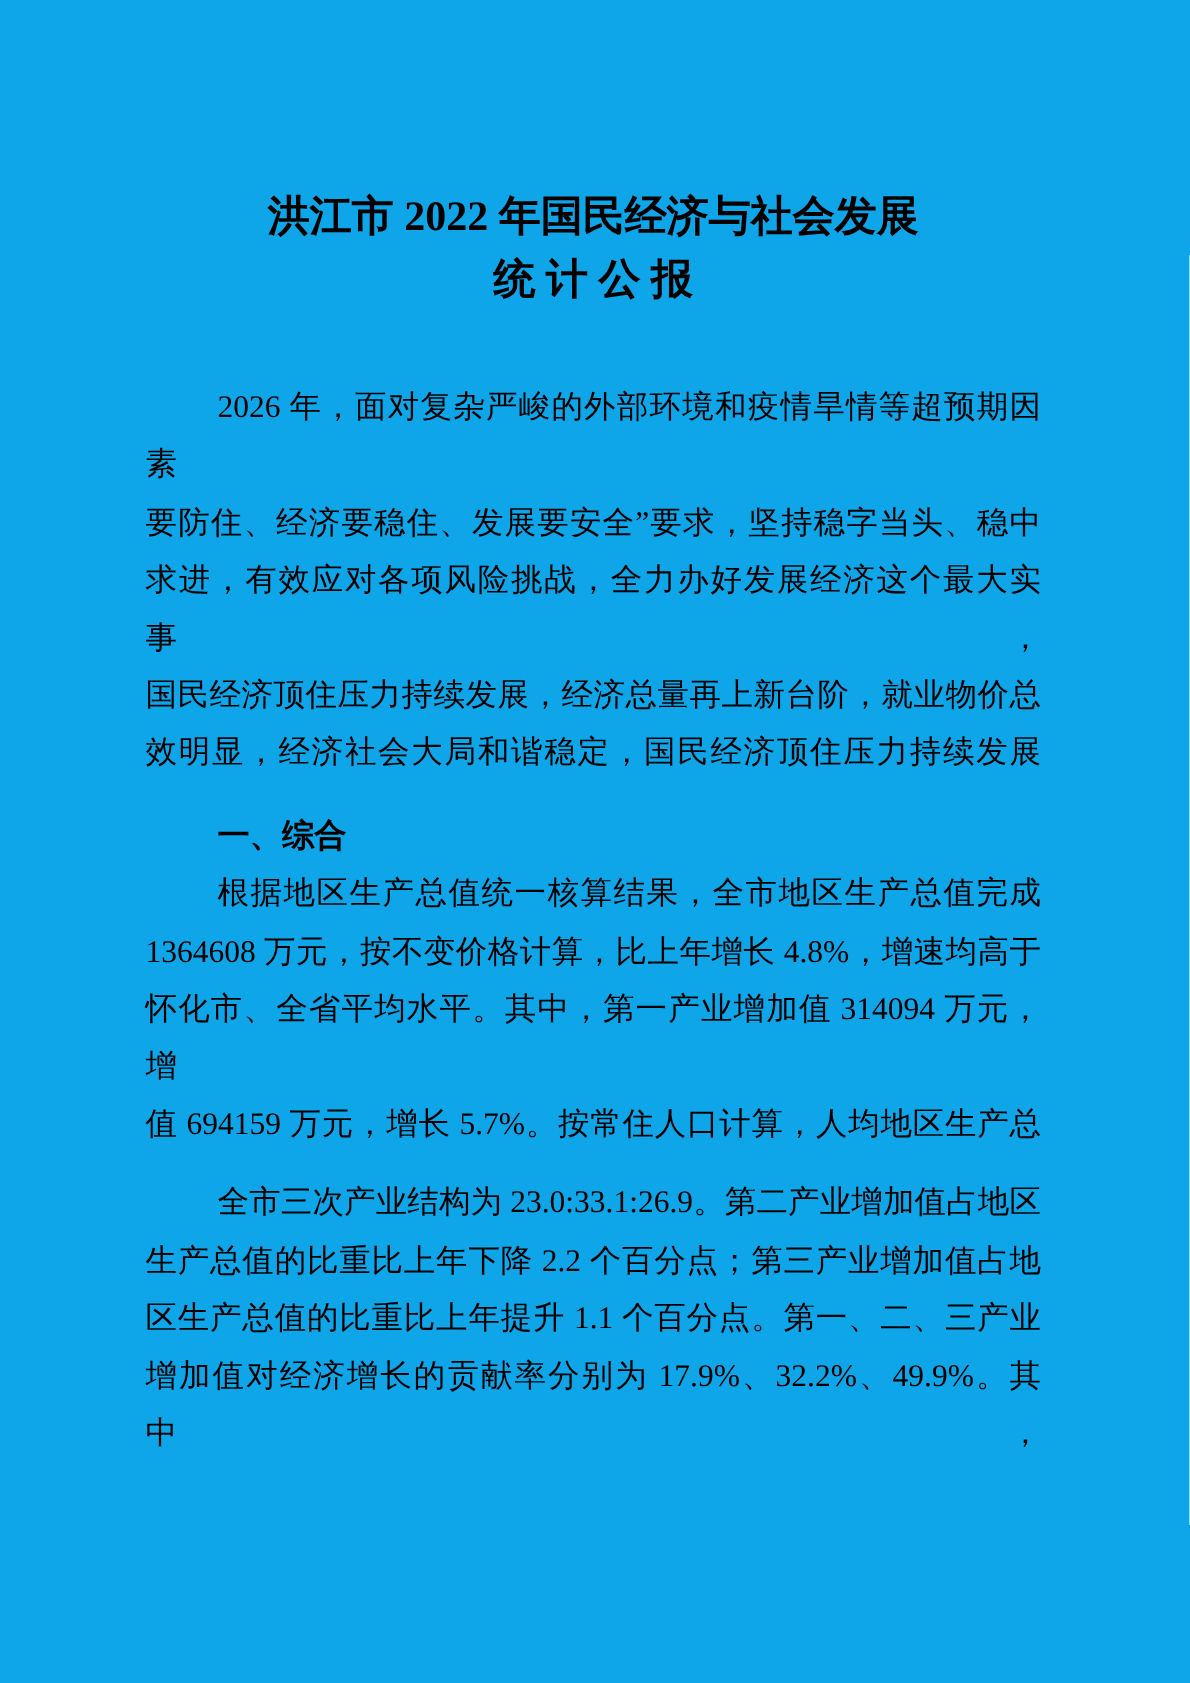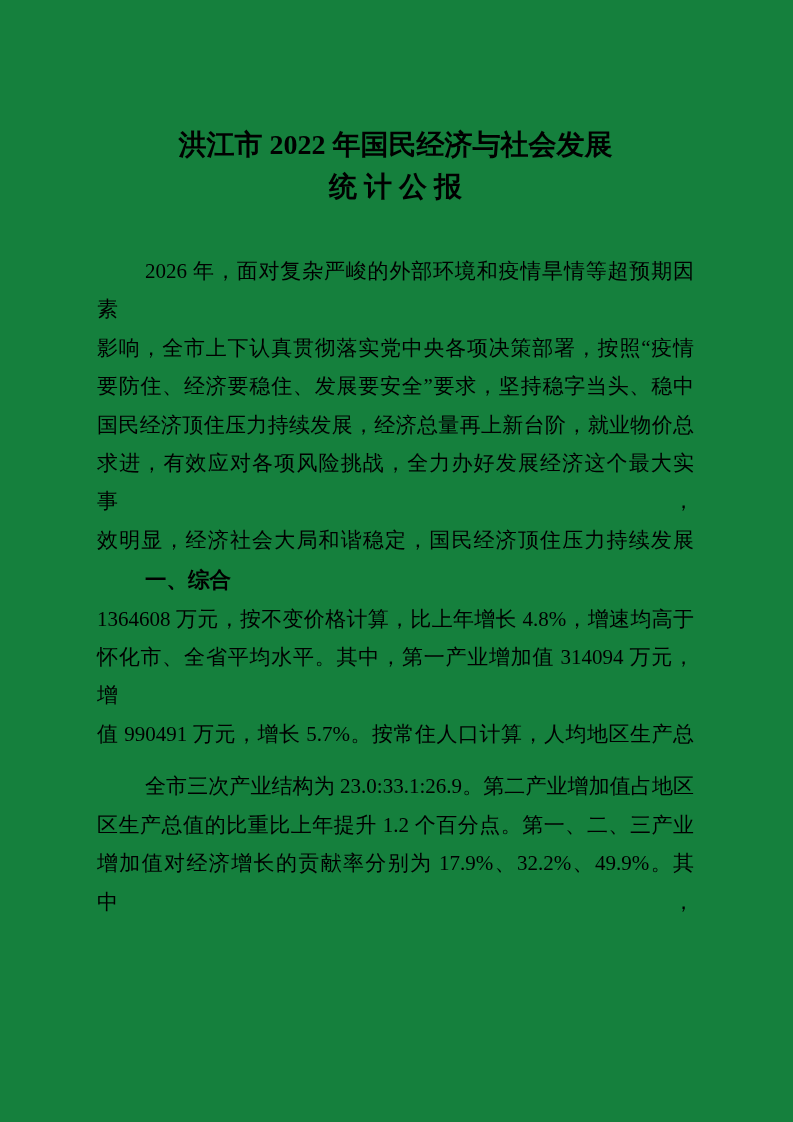--- a/index.html
+++ b/index.html
@@ -4,21 +4,21 @@
 <style>
   html, body {
     margin: 0;
     padding: 0;
     background: #ffffff;
   }
   .page {
     position: relative;
     width: 793px;
     height: 1122px;
-    background: #15803d;
+    background: #0ea5e9;
     color: #000000;
     font-family: "Liberation Serif", "DejaVu Serif", serif;
     overflow: hidden;
   }
   .content {
     padding: 0 99px 0 97px;
   }
   .title-block {
     padding-top: 124px;
   }
@@ -41,21 +41,21 @@
     
     text-justify: inter-character;
   }
   .line.first {
     text-indent: 48px;
   }
   .line.end {
     text-align-last: left;
   }
   .section.heading {
-    margin-top: 2px;
+    margin-top: 17px;
     font-family: "Liberation Sans", "DejaVu Sans", sans-serif;
     font-weight: bold;
     font-size: 21.5px;
   }
   .section.heading .line {
     text-align-last: left;
   }
   
   .body-text .section:nth-child(4) {
     margin-top: 14px;
@@ -66,34 +66,35 @@
 
 <div class="page">
   <div class="content">
     <div class="title-block">
       <div class="title-line">洪江市 2022 年国民经济与社会发展</div>
       <div class="title-line">统 计 公 报</div>
     </div>
     <div class="body-text">
         <div class="section paragraph">
           <div class="line first">2026 年，面对复杂严峻的外部环境和疫情旱情等超预期因素</div>
-          <div class="line">影响，全市上下认真贯彻落实党中央各项决策部署，按照“疫情</div>
           <div class="line">要防住、经济要稳住、发展要安全”要求，坚持稳字当头、稳中</div>
+          <div class="line">求进，有效应对各项风险挑战，全力办好发展经济这个最大实事，</div>
           <div class="line">国民经济顶住压力持续发展，经济总量再上新台阶，就业物价总</div>
-          <div class="line">求进，有效应对各项风险挑战，全力办好发展经济这个最大实事，</div>
           <div class="line">效明显，经济社会大局和谐稳定，国民经济顶住压力持续发展</div>
         </div>
         <div class="section heading">
           <div class="line first end">一、综合</div>
         </div>
         <div class="section paragraph">
+          <div class="line first">根据地区生产总值统一核算结果，全市地区生产总值完成</div>
           <div class="line">1364608 万元，按不变价格计算，比上年增长 4.8%，增速均高于</div>
           <div class="line">怀化市、全省平均水平。其中，第一产业增加值 314094 万元，增</div>
-          <div class="line">值 990491 万元，增长 5.7%。按常住人口计算，人均地区生产总</div>
+          <div class="line">值 694159 万元，增长 5.7%。按常住人口计算，人均地区生产总</div>
         </div>
         <div class="section paragraph">
           <div class="line first">全市三次产业结构为 23.0:33.1:26.9。第二产业增加值占地区</div>
-          <div class="line">区生产总值的比重比上年提升 1.2 个百分点。第一、二、三产业</div>
+          <div class="line">生产总值的比重比上年下降 2.2 个百分点；第三产业增加值占地</div>
+          <div class="line">区生产总值的比重比上年提升 1.1 个百分点。第一、二、三产业</div>
           <div class="line">增加值对经济增长的贡献率分别为 17.9%、32.2%、49.9%。其中，</div>
         </div>
       </div>
   </div>
 </div>
 
 </body></html>

